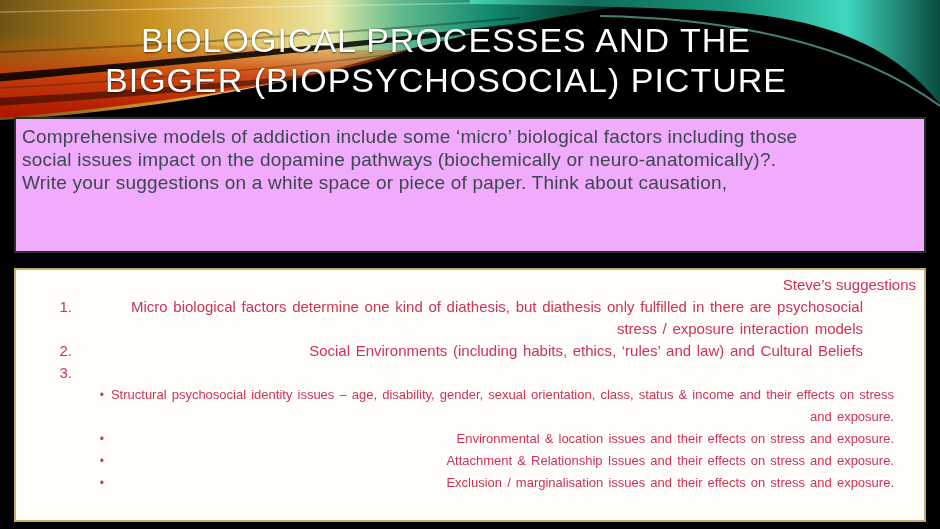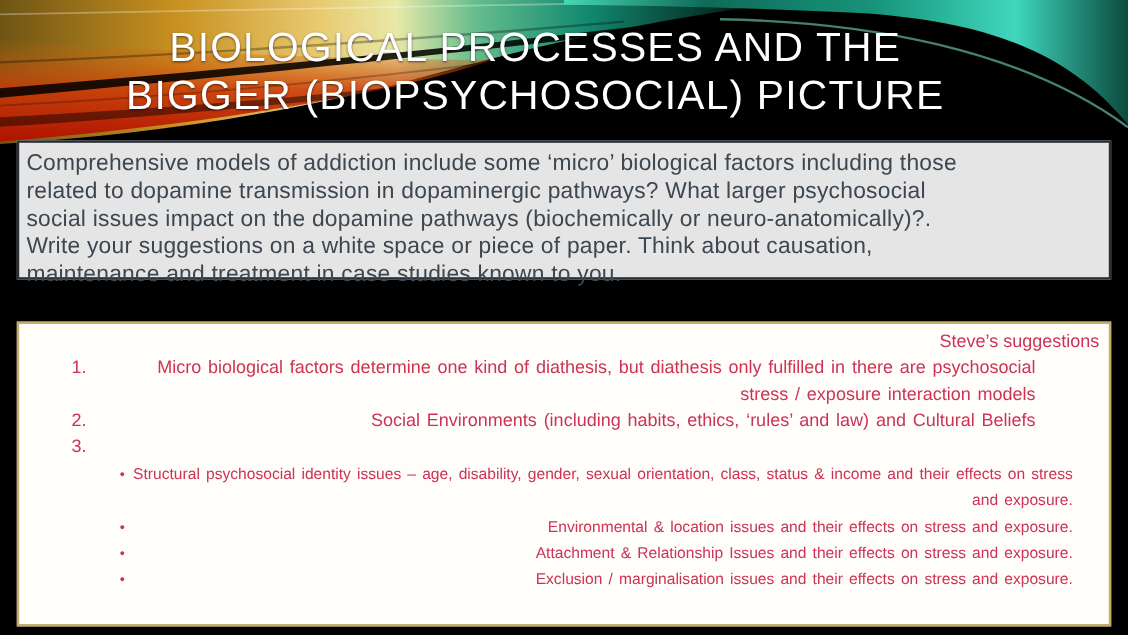--- a/index.html
+++ b/index.html
@@ -9,22 +9,22 @@
   }
   .band-art { position:absolute; top:0; left:0; display:block; }
   .slide-title {
     position:absolute; top:20px; left:17px; width:100%; margin:0;
     padding-right:82px; box-sizing:border-box; text-align:center;
     color:#fff; font-size:34px; font-weight:400; letter-spacing:1px;
     line-height:40px; text-shadow:0 1px 2px rgba(0,0,0,.6);
   }
   .slide-title .tline { display:block; }
   .question-box {
-    position:absolute; left:14px; top:117px; width:912px; height:116px;
-    box-sizing:border-box; background:#e5e5e5; border:2px solid #272f35;
+    position:absolute; left:14px; top:117px; width:912px; height:136px;
+    box-sizing:border-box; background:#f0abfc; border:2px solid #272f35;
     color:#3d4751; font-size:19px; line-height:23px;
     padding:6px 8px 0 6px; letter-spacing:0.2px;
   }
   .qline { white-space:nowrap; }
   .suggestions-box {
     position:absolute; left:14px; top:268px; width:912px; height:254px;
     box-sizing:border-box; background:#fffefb; border:2px solid #c6ae6a;
     color:#cc3355; font-size:15px; line-height:22px;
     padding:4px 8px 0 4px;
     text-align:right;
@@ -78,24 +78,22 @@
     <path d="M600,16 C720,18 850,40 940,106" stroke="#7fe9d2" stroke-width="2" fill="none" opacity="0.55"></path>
   </svg>
 
   <h1 class="slide-title">
     <span class="tline">BIOLOGICAL PROCESSES AND THE</span>
     <span class="tline">BIGGER (BIOPSYCHOSOCIAL) PICTURE</span>
   </h1>
 
   <div class="question-box">
     <div class="qline">Comprehensive models of addiction include some ‘micro’ biological factors including those</div>
-    <div class="qline">related to dopamine transmission in dopaminergic pathways? What larger psychosocial</div>
     <div class="qline">social issues impact on the dopamine pathways (biochemically or neuro-anatomically)?.</div>
     <div class="qline">Write your suggestions on a white space or piece of paper. Think about causation,</div>
-    <div class="qline">maintenance and treatment in case studies known to you.</div>
   </div>
 
   <div class="suggestions-box">
     <p class="sugg-heading">Steve’s suggestions</p>
 
     <div class="num-row">
       <span class="num">1.</span>
       <span class="num-text">Micro biological factors determine one kind of diathesis, but diathesis only fulfilled in there are psychosocial stress / exposure interaction models</span>
     </div>
     <div class="num-row">

